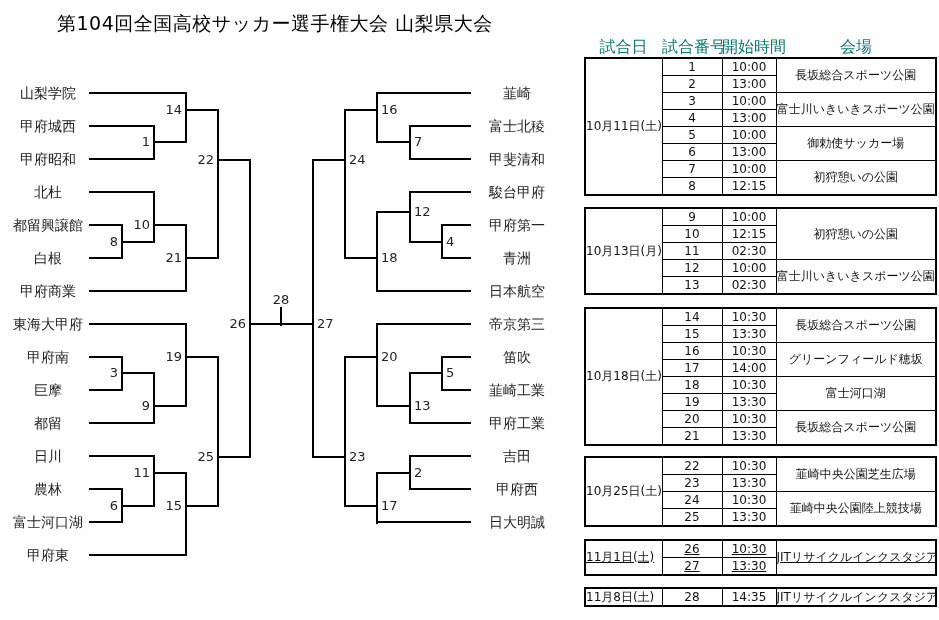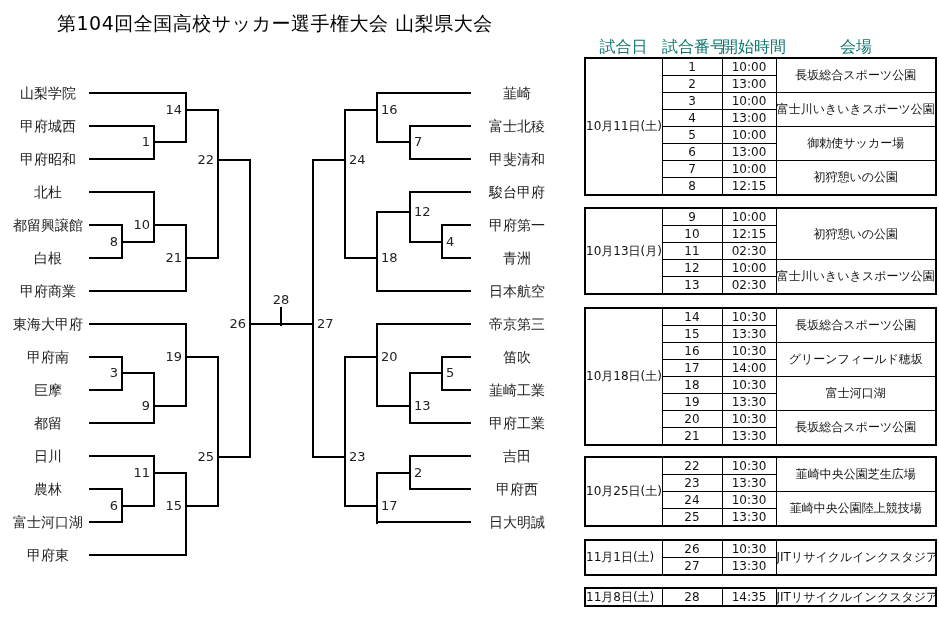--- a/index.html
+++ b/index.html
@@ -322,21 +322,21 @@
             <td class="c-num">24</td>
             <td class="c-time">10:30</td>
             <td rowspan="2" class="c-venue">韮崎中央公園陸上競技場</td>
           </tr>
           <tr>
             <td class="c-num">25</td>
             <td class="c-time">13:30</td>
           </tr>
         </tbody>
       </table>
-      <table class="sched" style="left: 584px; top: 539px;">
+      <table class="sched" style="left: 584px; top: 539px; text-decoration: underline;">
         <colgroup>
           <col style="width: 77px;">
           <col style="width: 60px;">
           <col style="width: 54px;">
           <col style="width: 160px;">
         </colgroup>
         <tbody>
           <tr>
             <td rowspan="2" class="c-date">11月1日(土)</td>
             <td class="c-num">26</td>

